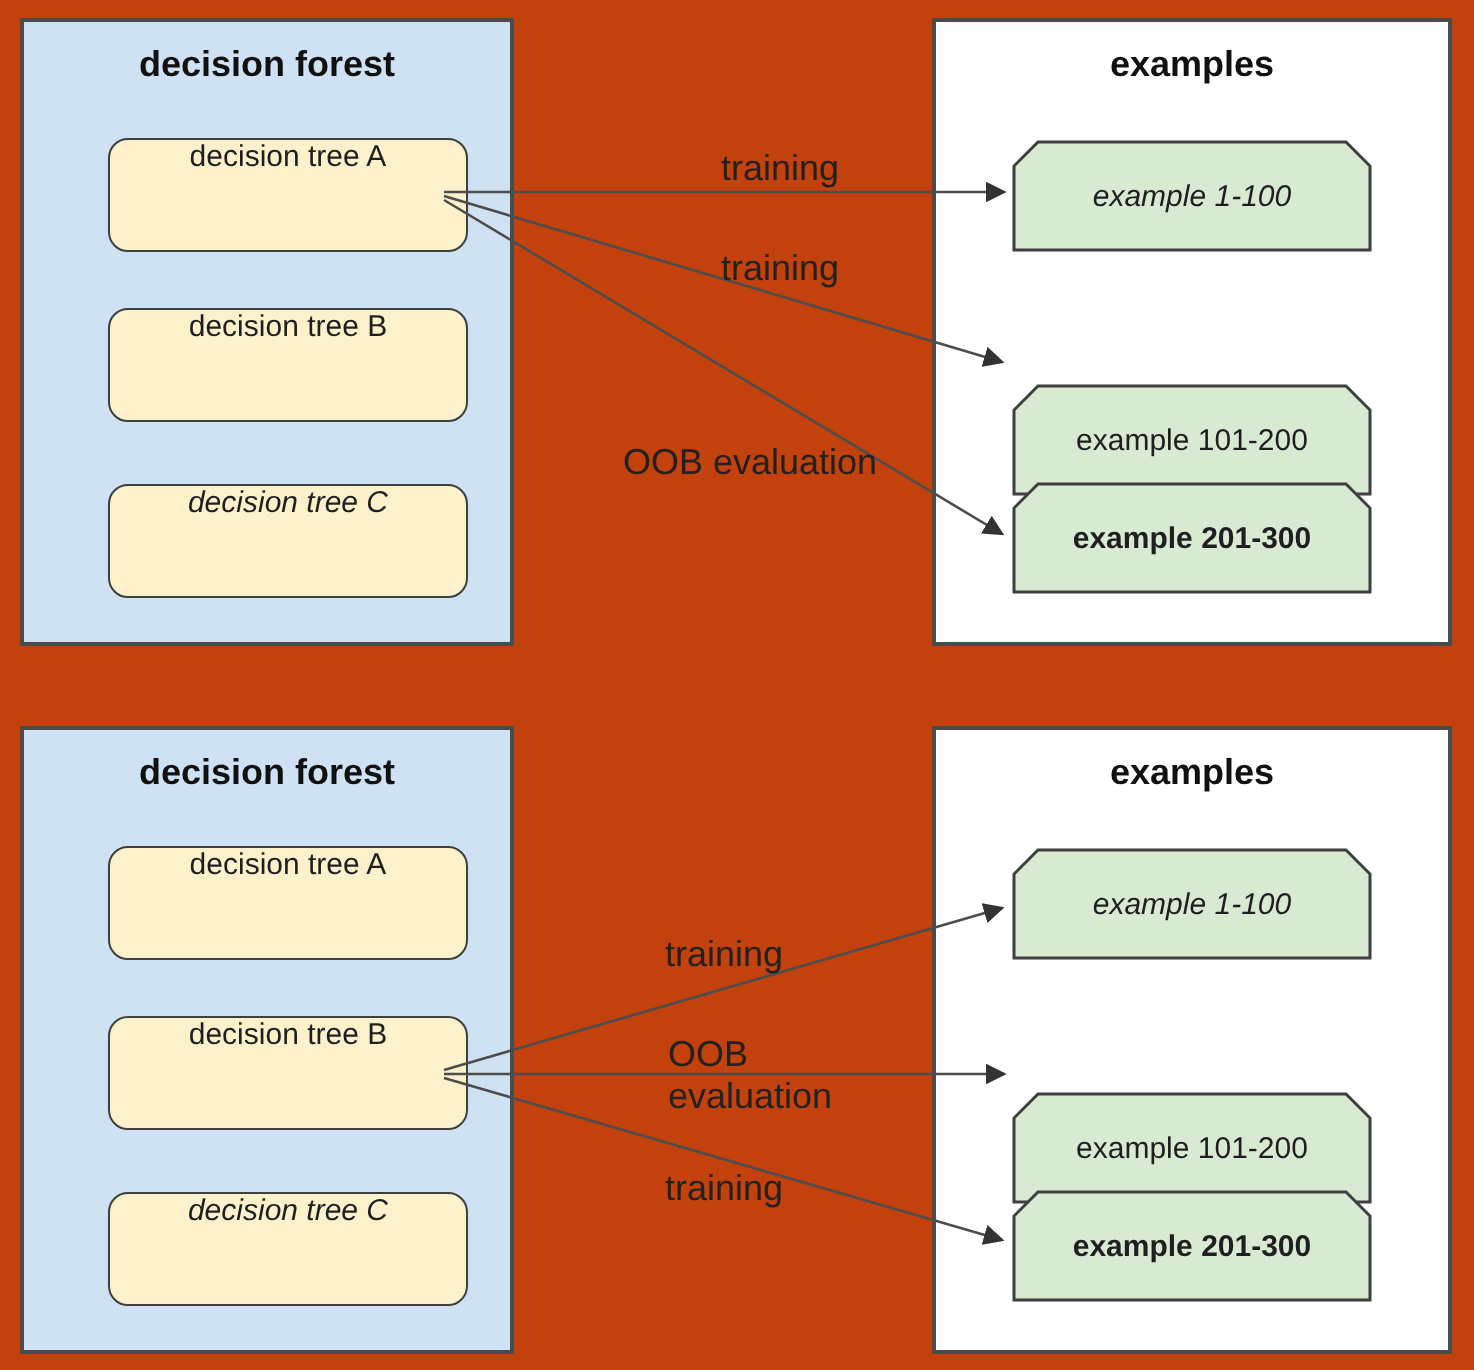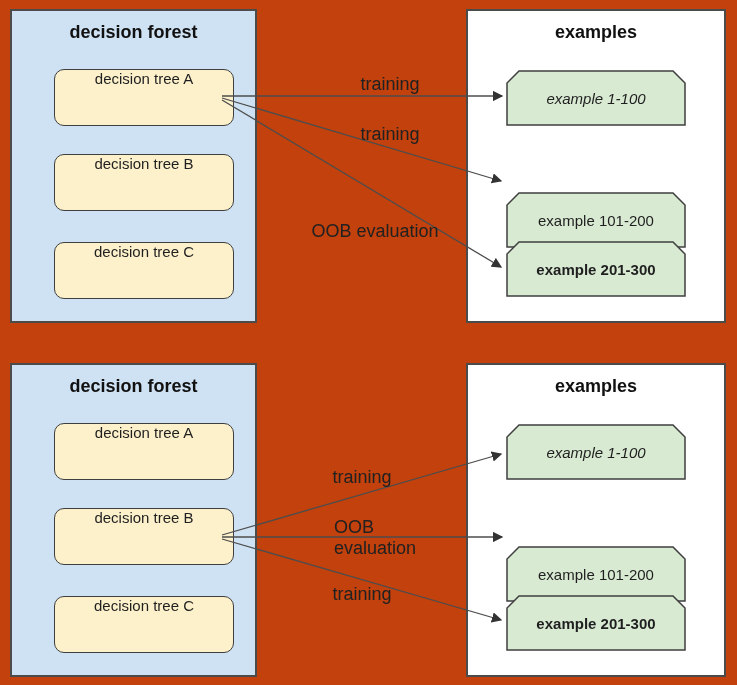--- a/index.html
+++ b/index.html
@@ -64,21 +64,21 @@
     border: 1.5px solid var(--node_border);
     border-radius: 10px;
     display: flex;
     align-items: flex-start;
     justify-content: center;
     font-size: 15px;
   }
   .panel .tree-node:nth-of-type(1) { top: 69px; }
   .tree-a { top: 69px; }
   .tree-b { top: 154px; }
-  .tree-c { top: 242px; }
+  .tree-c { top: 242px; font-style: italic; }
 
   .example-node {
     position: absolute;
     left: 506px;
     width: 180px; height: 56px;
   }
   .example-1 { top: 70px; font-style: italic; }
   .example-2 { top: 144px; margin-top: 48px; }
   .example-3 { top: 241px; font-weight: bold; }
   .example-node svg {

